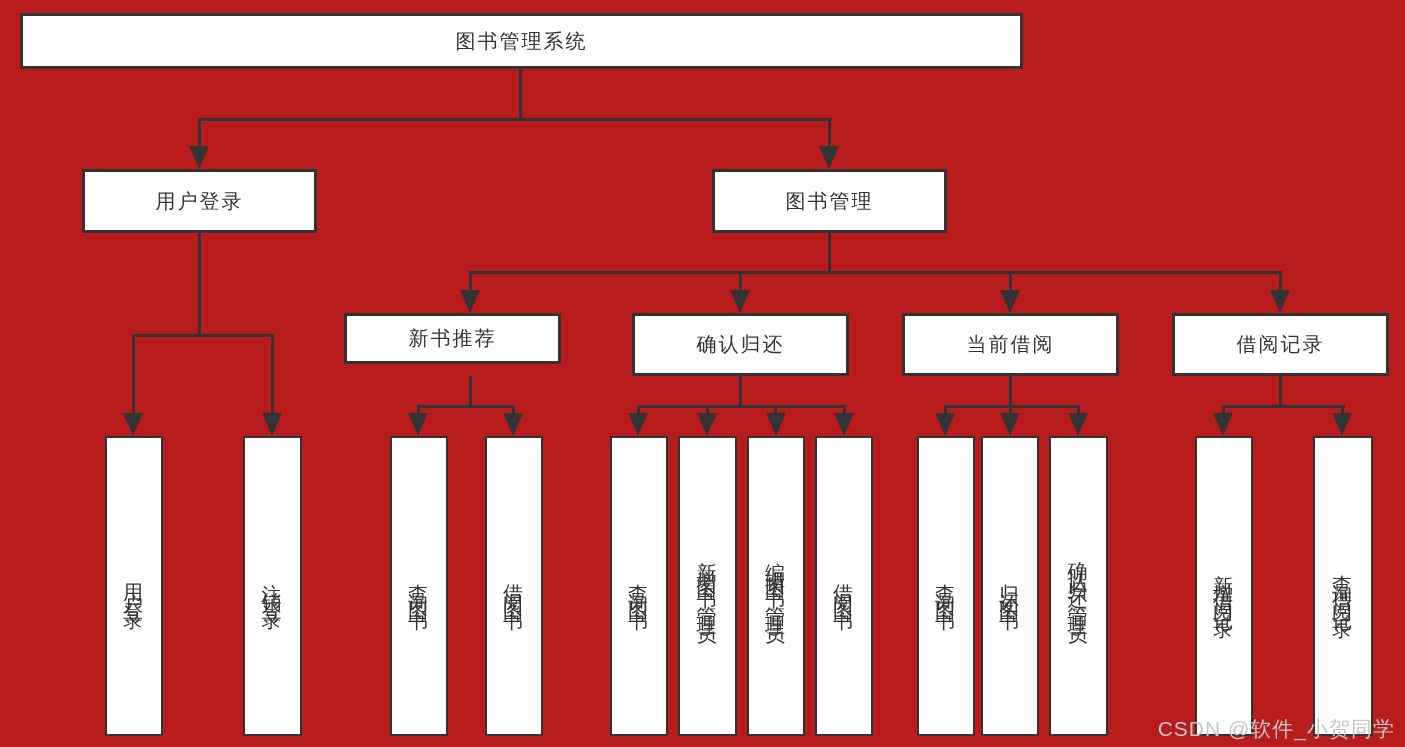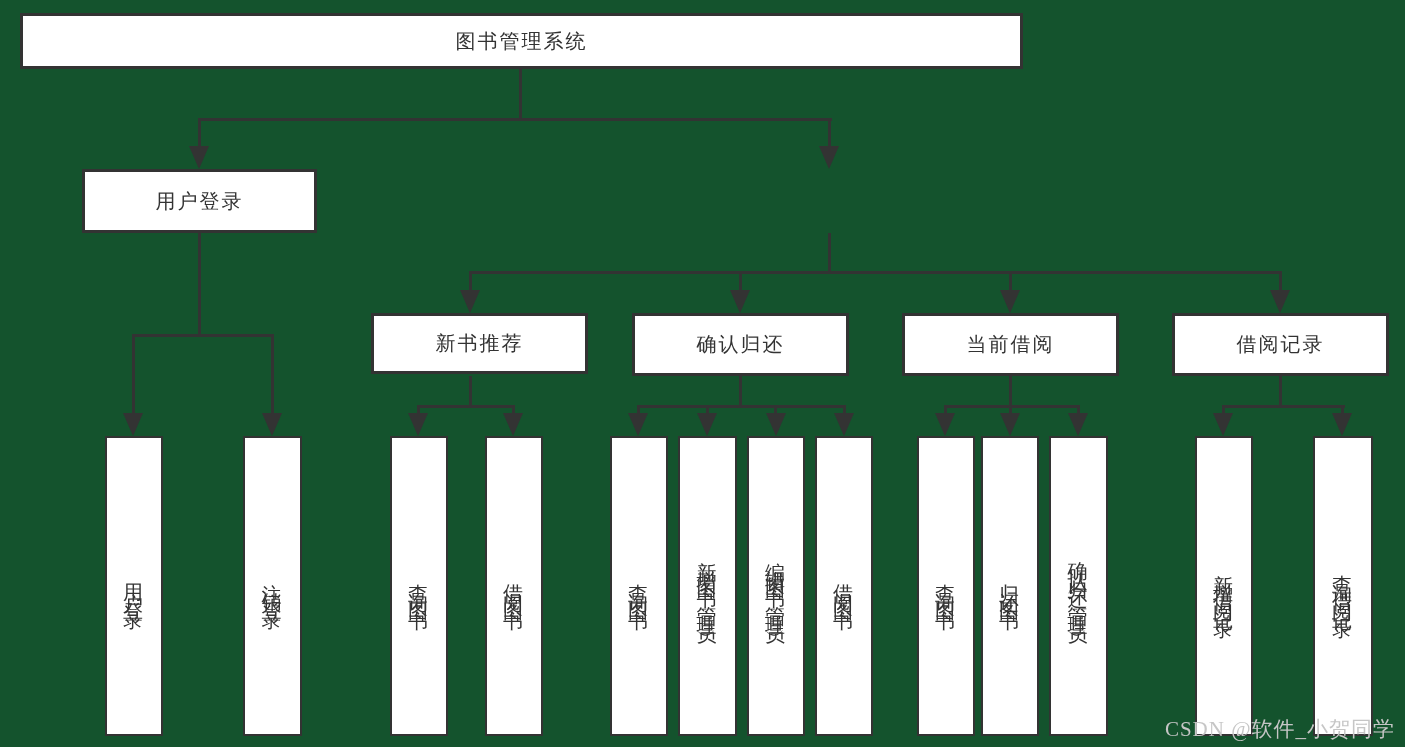--- a/index.html
+++ b/index.html
@@ -3,22 +3,22 @@
 <meta charset="utf-8">
 <style>
   :root{
     --line:#333333;
     --box-fill:#ffffff;
     --text:#333333;
     --wm:#c6c6c6;
   }
   html,body{margin:0;padding:0;background:#ffffff;}
   .canvas{
-    position:relative;width:1405px;height:747px;background:#14532d;
-    font-family:Liberation Serif, serif;overflow:hidden;
+    position:relative;width:1405px;height:747px;background:#b91c1c;
+    font-family:Liberation Sans, sans-serif;overflow:hidden;
   }
   .hnode{
     position:absolute;box-sizing:border-box;background:var(--box-fill);
     border:3px solid var(--line);display:flex;align-items:center;justify-content:center;
     font-size:20px;letter-spacing:2px;color:var(--text);z-index:2;
   }
   .vnode{
     position:absolute;box-sizing:border-box;background:var(--box-fill);
     border:2.5px solid var(--line);display:flex;align-items:center;justify-content:center;
     writing-mode:vertical-rl;text-orientation:mixed;
@@ -46,40 +46,41 @@
   <div class="hnode" style="left:20px;top:13px;width:1003px;height:56px">图书管理系统</div>
 
   <div class="vline" style="left:519px;top:69px;height:52px"></div>
   <div class="hline" style="left:198px;top:118px;width:634px"></div>
   <div class="vline" style="left:198px;top:118px;height:31px"></div>
   <div class="vline" style="left:828px;top:118px;height:31px"></div>
   <div class="arrow" style="left:189px;top:146px"></div>
   <div class="arrow" style="left:819px;top:146px"></div>
 
   <div class="hnode" style="left:82px;top:169px;width:235px;height:64px">用户登录</div>
+  <div class="hnode" style="left:712px;top:169px;width:235px;height:64px">图书管理</div>
 
   <div class="vline" style="left:198px;top:233px;height:103px"></div>
   <div class="hline" style="left:132px;top:334px;width:142px"></div>
   <div class="vline" style="left:132px;top:334px;height:81px"></div>
   <div class="vline" style="left:271px;top:334px;height:81px"></div>
   <div class="arrow" style="left:123px;top:413px"></div>
   <div class="arrow" style="left:262px;top:413px"></div>
 
   <div class="vline" style="left:828px;top:233px;height:41px"></div>
   <div class="hline" style="left:469px;top:271px;width:813px"></div>
   <div class="vline" style="left:469px;top:271px;height:21px"></div>
   <div class="vline" style="left:739px;top:271px;height:21px"></div>
   <div class="vline" style="left:1009px;top:271px;height:21px"></div>
   <div class="vline" style="left:1279px;top:271px;height:21px"></div>
   <div class="arrow" style="left:460px;top:290px"></div>
   <div class="arrow" style="left:730px;top:290px"></div>
   <div class="arrow" style="left:1000px;top:290px"></div>
   <div class="arrow" style="left:1270px;top:290px"></div>
 
-  <div class="hnode" style="left:371px;top:313px;width:217px;height:61px">新书推荐</div>
+  <div class="hnode" style="left:344px;top:313px;width:217px;height:51px">新书推荐</div>
   <div class="hnode" style="left:632px;top:313px;width:217px;height:63px">确认归还</div>
   <div class="hnode" style="left:1172px;top:313px;width:217px;height:63px">借阅记录</div>
   <div class="hnode" style="left:902px;top:313px;width:217px;height:63px">当前借阅</div>
 
   <div class="vline" style="left:469px;top:376px;height:32px"></div>
   <div class="hline" style="left:417px;top:405px;width:98px"></div>
   <div class="vline" style="left:417px;top:405px;height:11px"></div>
   <div class="vline" style="left:512px;top:405px;height:11px"></div>
   <div class="arrow" style="left:408px;top:413px"></div>
   <div class="arrow" style="left:503px;top:413px"></div>

